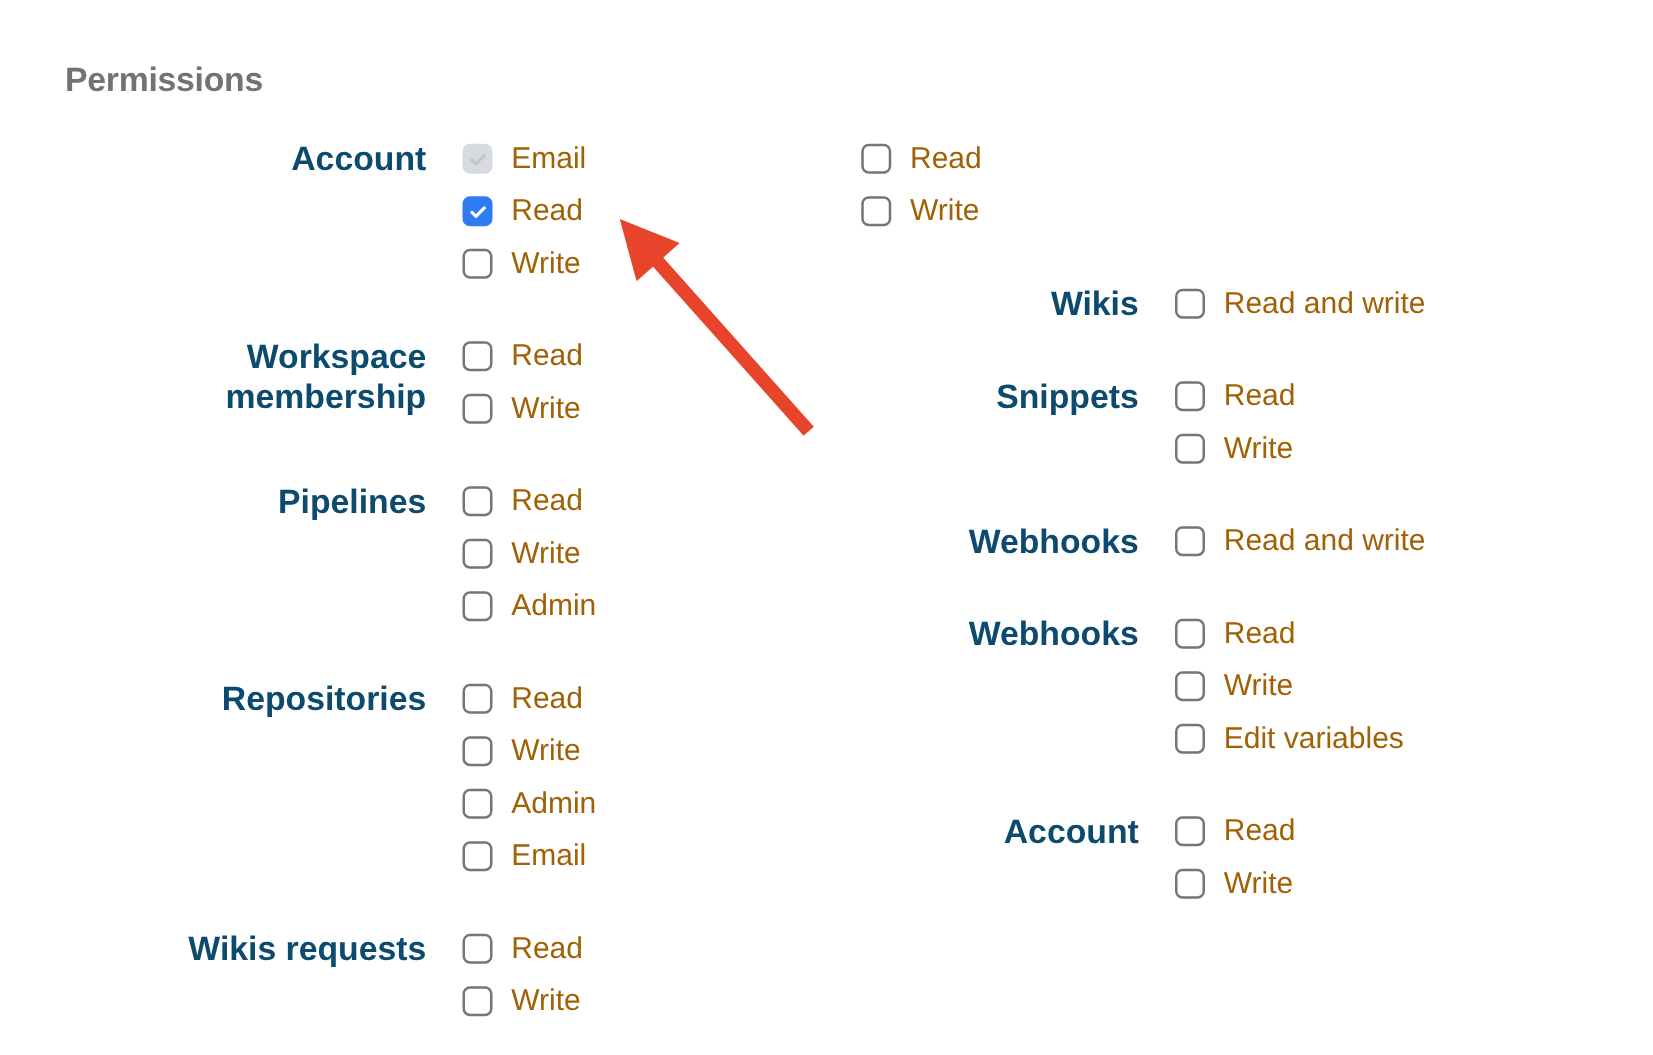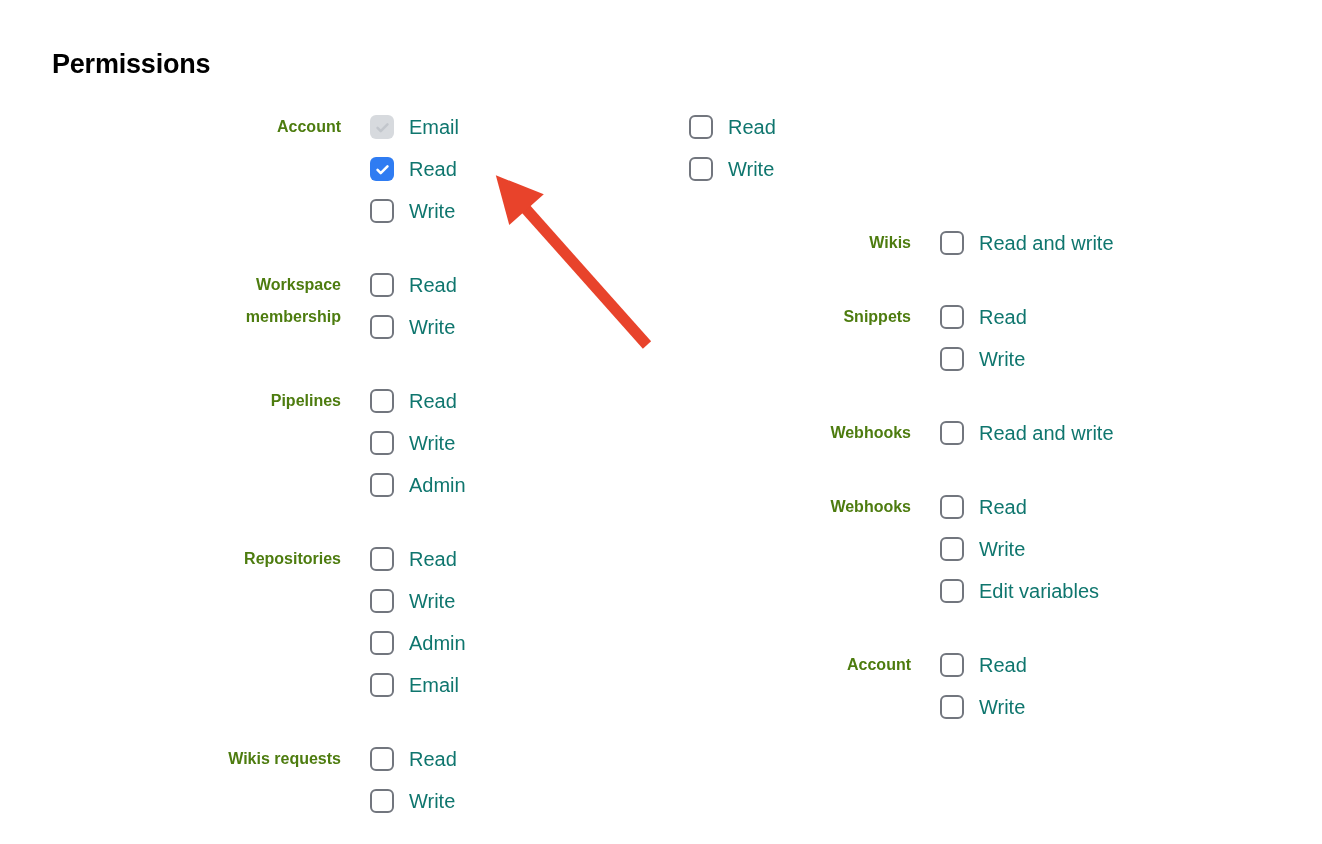--- a/index.html
+++ b/index.html
@@ -10,36 +10,36 @@
     background: #ffffff;
     font-family: "Liberation Sans", sans-serif;
     overflow: hidden;
   }
   .content { padding: 50px 0 0 52px; }
   .page-title {
     margin: 0 0 28px 0;
     font-size: 27px;
     line-height: 28px;
     font-weight: 700;
-    color: #000000;
+    color: #737373;
     letter-spacing: -0.2px;
   }
   .columns { display: flex; align-items: flex-start; }
   .col { display: flex; flex-direction: column; }
   .col-a { width: 608px; }
   .col-b { width: 560px; }
   .group { display: flex; align-items: flex-start; margin-bottom: 32px; }
   .group:last-child { margin-bottom: 0; }
   .group-label {
     text-align: right;
     font-weight: 700;
-    font-size: 16px;
+    font-size: 27px;
     line-height: 32px;
     padding-top: 5px;
-    color: #4d7c0f;
+    color: #0c4a6e;
     flex: 0 0 auto;
   }
   .col-a .group-label { width: 289px; }
   .col-a .group-label.narrow { width: 175px; margin-left: 114px; }
   .col-b .group-label { width: 251px; }
   .options { margin-left: 29px; display: flex; flex-direction: column; }
   .option { display: flex; align-items: center; height: 42px; }
   .checkbox {
     width: 24px; height: 24px;
     border-radius: 6px;
@@ -47,22 +47,22 @@
     flex: 0 0 auto;
     display: flex; align-items: center; justify-content: center;
     cursor: pointer;
   }
   .checkbox svg { display: block; }
   .checkbox.unchecked { border: 2px solid #72767E; background: #ffffff; }
   .checkbox.checked { background: #2F7CF2; color: #ffffff; }
   .checkbox.checked-disabled { background: #D7DADE; color: #C2C6CC; cursor: default; }
   .option-label {
     margin-left: 15px;
-    font-size: 20px;
-    color: #0f766e;
+    font-size: 24px;
+    color: #a16207;
     cursor: pointer;
     white-space: nowrap;
   }
   .arrow-overlay {
     position: absolute;
     left: 0; top: 0;
     width: 1322px; height: 844px;
     pointer-events: none;
   }
 </style>

